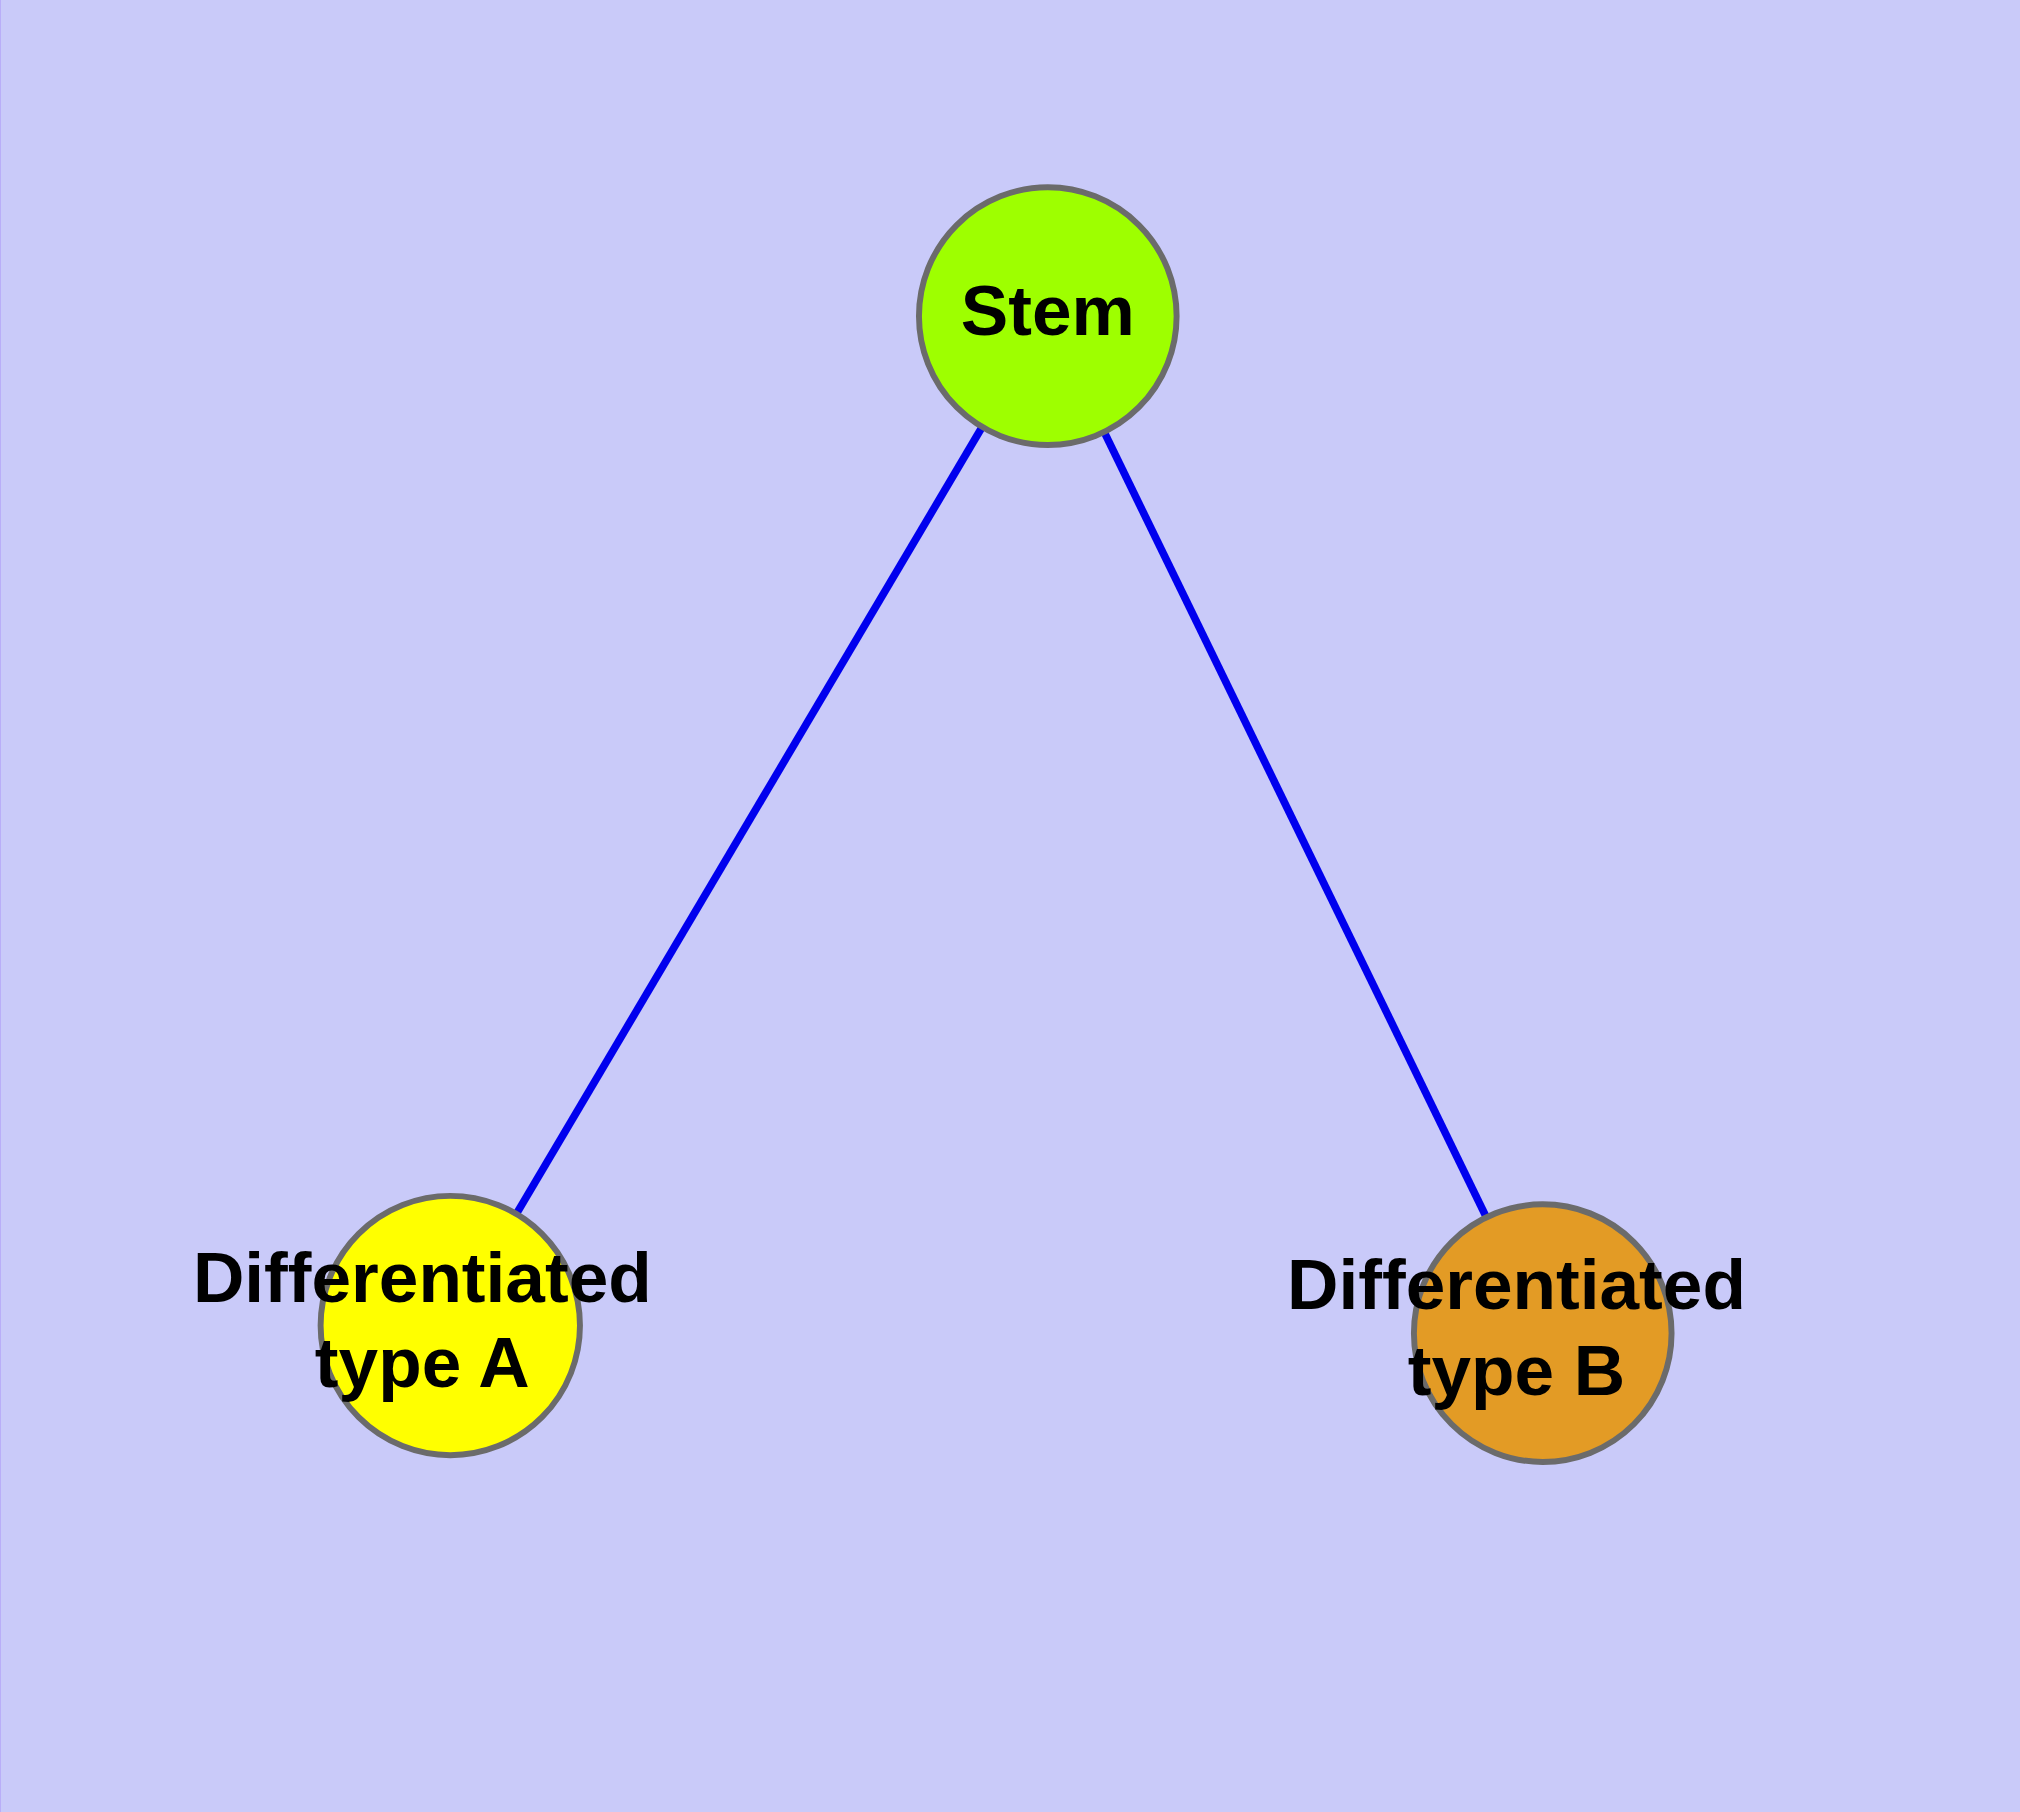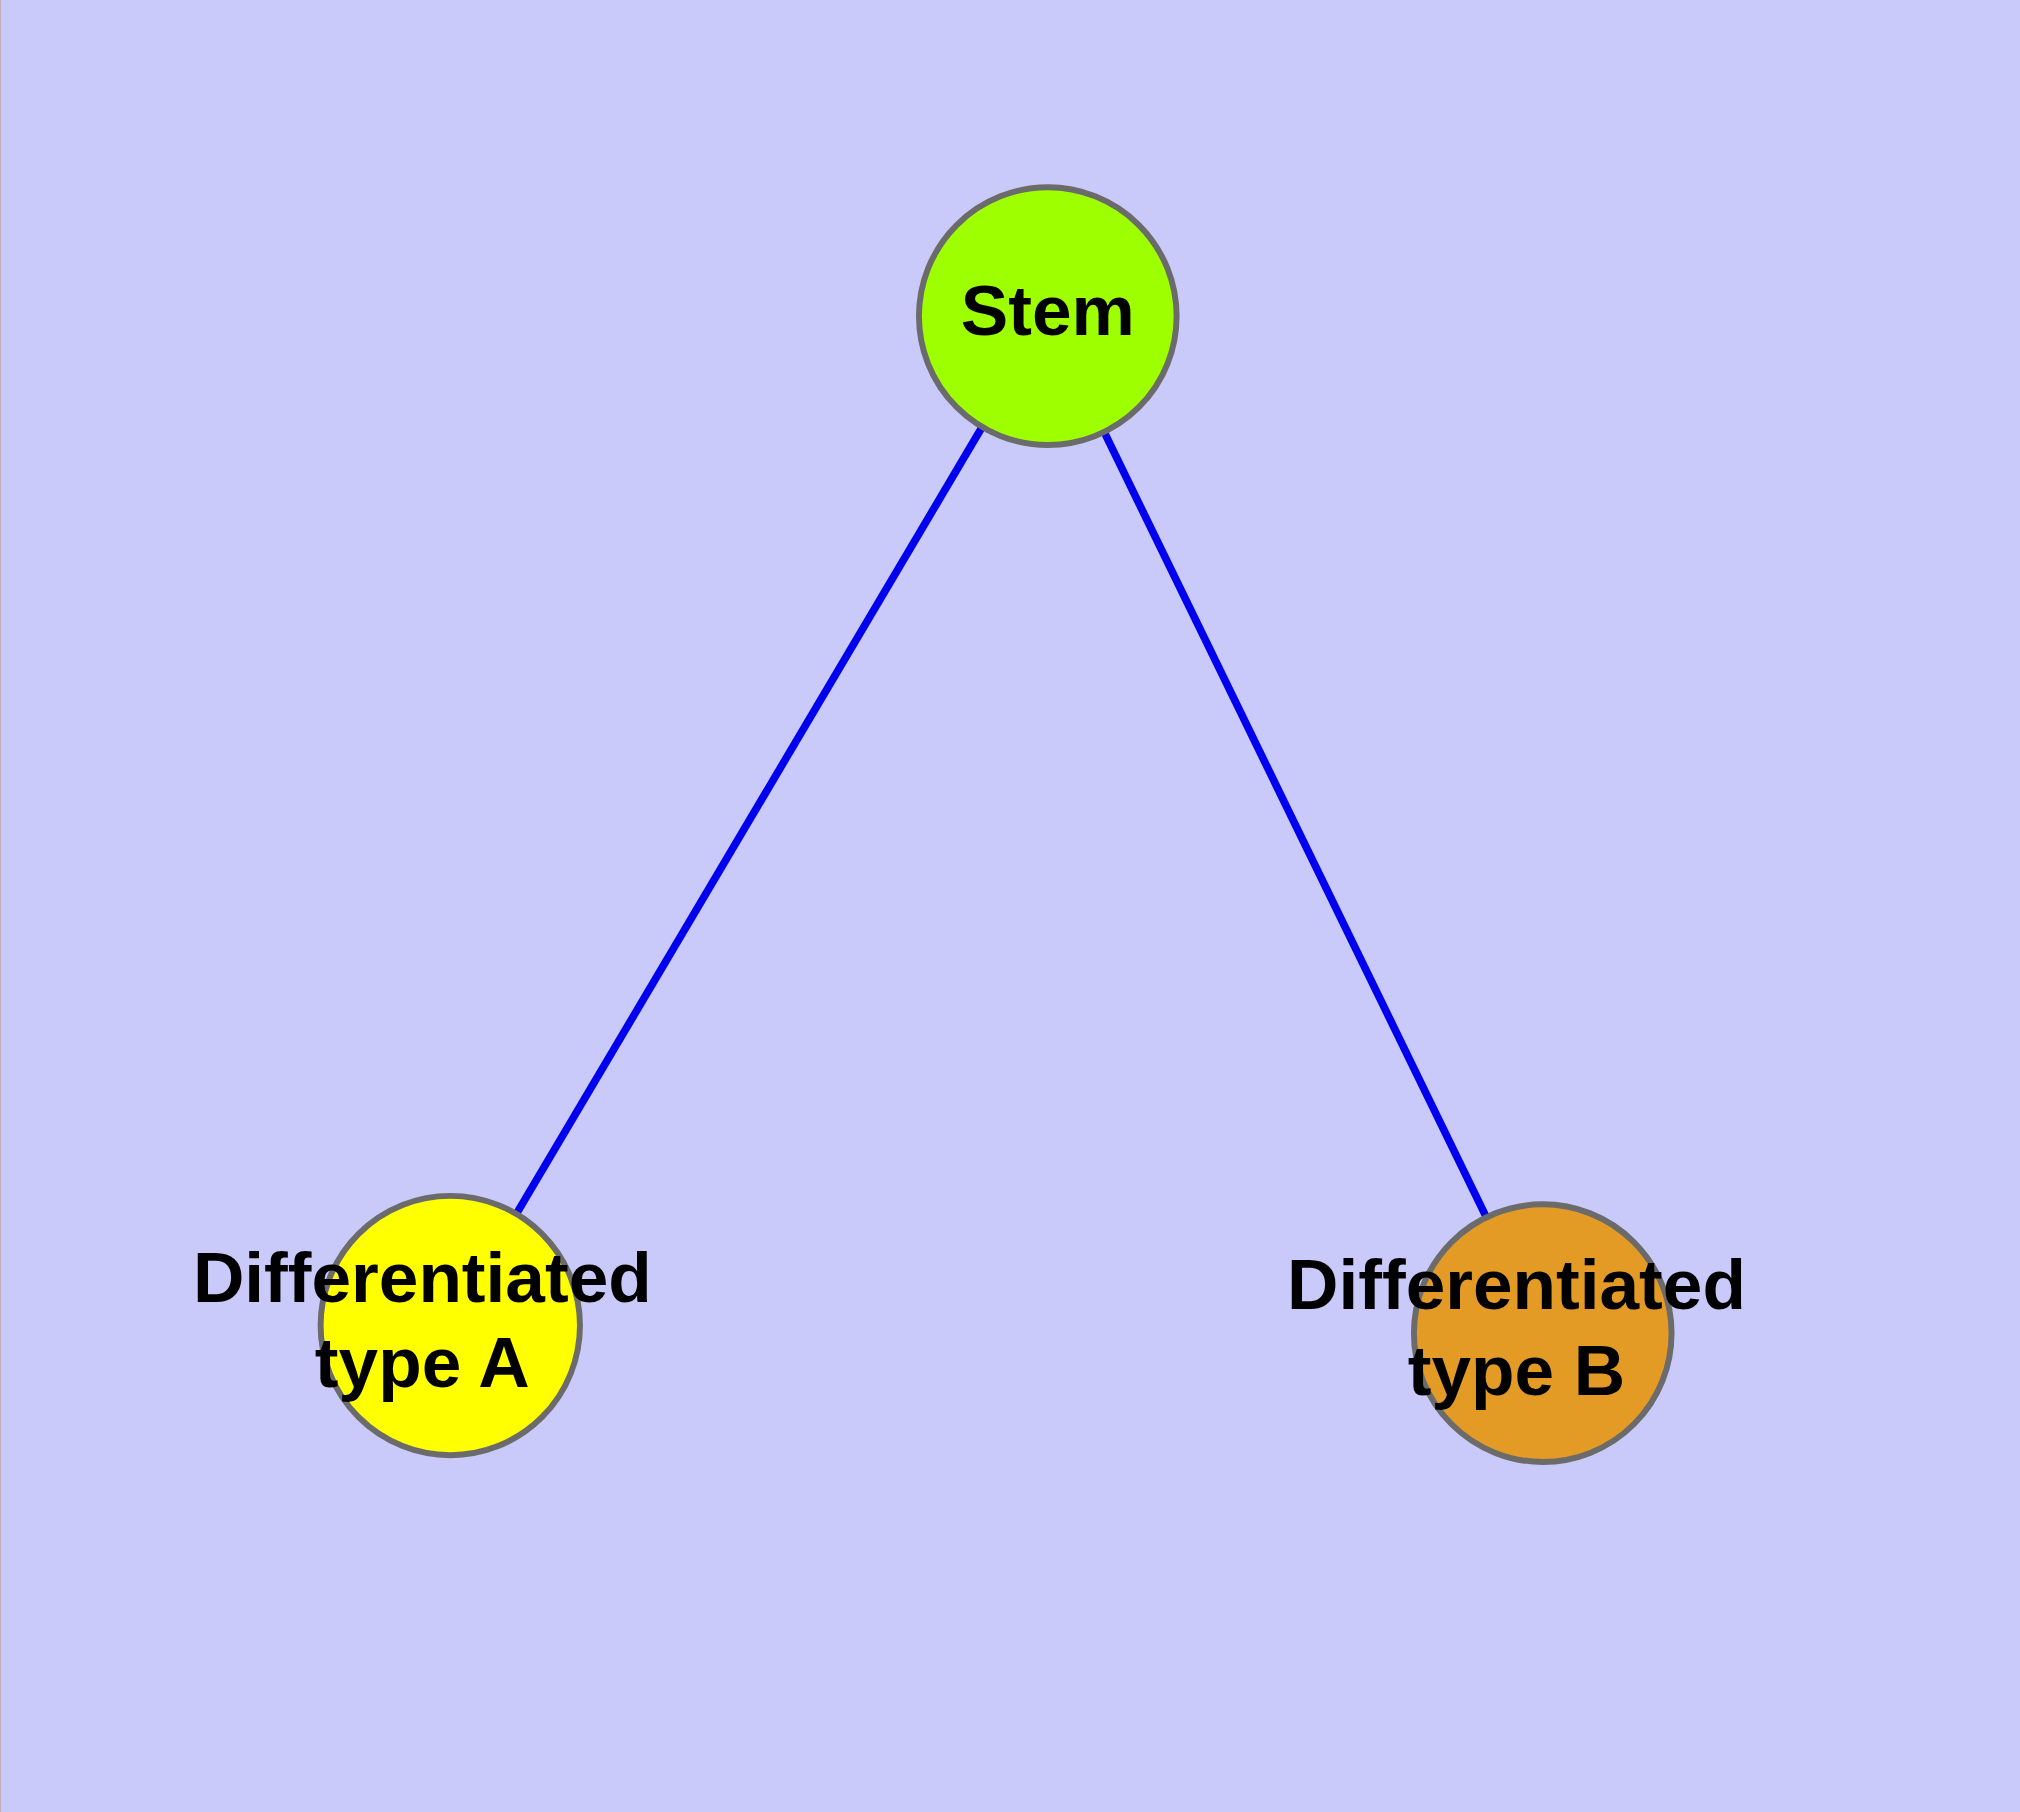--- a/index.html
+++ b/index.html
@@ -32,21 +32,21 @@
     font-weight: bold;
     fill: #000000;
     font-family: "Liberation Sans", sans-serif;
     text-anchor: middle;
     dominant-baseline: middle;
   }
 </style>
 </head>
 <body style="background: rgb(201, 202, 249); width: 2021px; height: 1812px;">
 
-<div id="graph-root" style="width: 2021px; height: 1812px; background: #a16207;">
+<div id="graph-root" style="width: 2021px; height: 1812px; background: #8b5cf6;">
   <svg id="graph-canvas" viewBox="0 0 2384 2138" xmlns="http://www.w3.org/2000/svg" style="width: 2021px; height: 1812px;">
     <rect id="bg-rect" x="0" y="0" width="2384" height="2138" fill="#c9caf9"></rect>
     <g id="edge-layer">
         <line x1="1160.6108105419478" y1="500.3596094248797" x2="606.8985758733094" y2="1435.7798526736008" stroke="#0000ee" stroke-width="9" stroke-linecap="butt"></line>
         <line x1="1300.7643148039535" y1="506.07735918620574" x2="1755.2356851960465" y2="1439.9226408137943" stroke="#0000ee" stroke-width="9" stroke-linecap="butt"></line>
       </g>
     <g id="node-layer">
         <circle cx="1236" cy="373" r="152" fill="#9eff00" stroke="#6b6b6b" stroke-width="7"></circle>
         <circle cx="531" cy="1564" r="153" fill="#ffff00" stroke="#6b6b6b" stroke-width="7"></circle>
         <circle cx="1820" cy="1573" r="152" fill="#e39b25" stroke="#6b6b6b" stroke-width="7"></circle>

